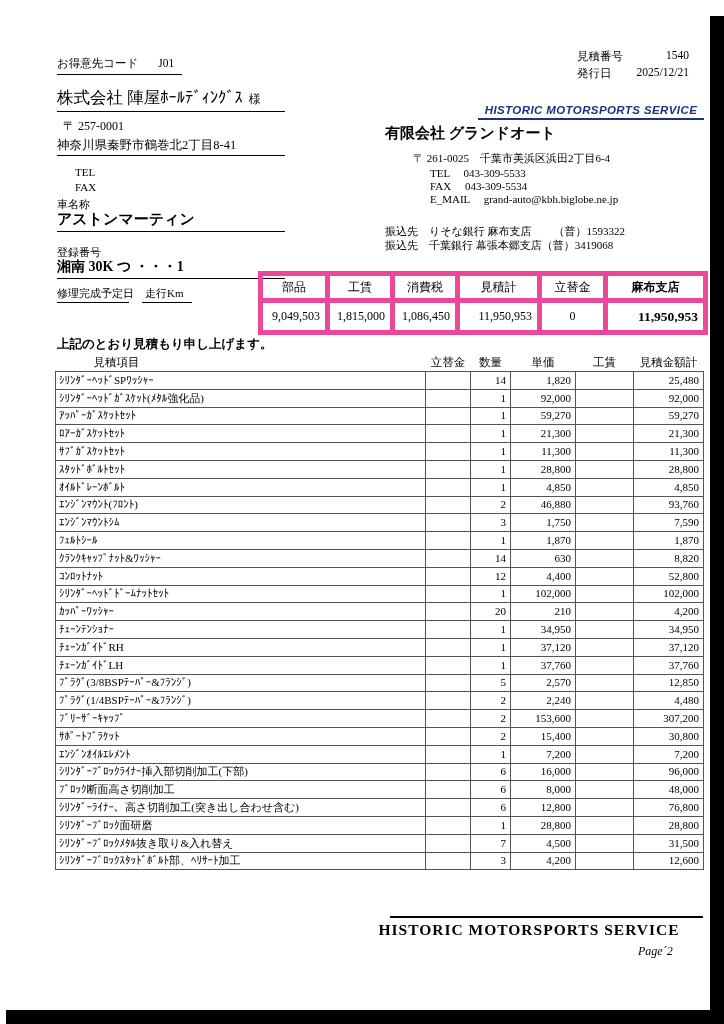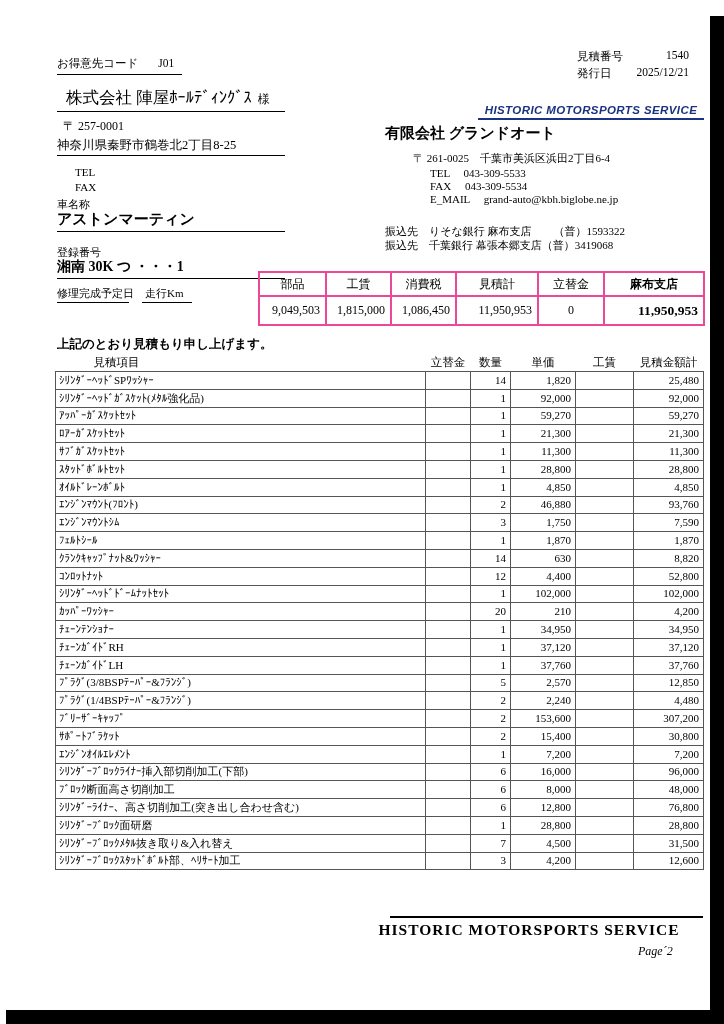--- a/index.html
+++ b/index.html
@@ -10,21 +10,21 @@
 
   
   .customer-code{left:57px;top:56px;font-size:11.5px;border-bottom:1px solid #000;padding:0 8px 3px 0;}
   .customer-code .code-val{margin-left:20px;}
   .doc-title{left:303px;top:42px;font-size:24px;font-weight:bold;letter-spacing:10px;
              border-bottom:2px solid #000;padding:0 2px 3px 6px;}
   .est-meta{left:577px;top:49px;width:112px;font-size:11.5px;}
   .est-meta .meta-row{display:flex;justify-content:space-between;margin-bottom:2px;}
 
   
-  .cust-name{left:66px;top:87px;font-size:16.5px;}
+  .cust-name{left:57px;top:87px;font-size:16.5px;}
   .cust-name .honorific{font-size:12px;margin-left:6px;}
   .u-company{left:57px;top:111px;width:228px;}
   .cust-postal{left:63px;top:118px;font-size:12px;}
   .cust-addr{left:57px;top:137px;font-size:12.5px;}
   .u-addr{left:57px;top:155px;width:228px;}
   .cust-tel{left:75px;top:166px;font-size:11px;}
   .cust-fax{left:75px;top:181px;font-size:11px;}
 
   
   .seller-brand{left:478px;top:104px;width:226px;text-align:center;
@@ -48,21 +48,21 @@
   .km-label{left:145px;top:286px;font-size:11px;}
   .u-due{left:57px;top:302px;width:72px;}
   .u-km{left:142px;top:302px;width:50px;}
 
   
   .bank-0{left:385px;top:224px;font-size:11px;}
   .bank-1{left:385px;top:238px;font-size:11px;}
 
   
   .summary{position:absolute;left:258px;top:271px;border-collapse:collapse;table-layout:fixed;}
-  .summary td{border:2px solid #ec4899;font-size:12px;text-align:center;padding:0 5px;overflow:hidden;white-space:nowrap;}
+  .summary td{border:5px solid #ec4899;font-size:12px;text-align:center;padding:0 5px;overflow:hidden;white-space:nowrap;}
   .summary tr.hrow td{height:22px;}
   .summary tr.vrow td{height:27px;text-align:right;}
   .summary tr.vrow td.center{text-align:center;}
   .summary td.total-h{font-weight:bold;}
   .summary td.total-v{font-weight:bold;font-size:13.5px;}
 
   .note{left:57px;top:336px;font-size:12.5px;font-weight:bold;}
 
   
   .items{position:absolute;left:55px;top:354px;width:648px;border-collapse:collapse;table-layout:fixed;}
@@ -102,21 +102,21 @@
       <span>発行日</span>
       <span>2025/12/21</span>
     </div>
   </div>
 
   <div class="abs cust-name">
     <span>株式会社 陣屋ﾎｰﾙﾃﾞｨﾝｸﾞｽ</span><span class="honorific">様</span>
   </div>
   <div class="rule u-company"></div>
   <div class="abs cust-postal">〒 257-0001</div>
-  <div class="abs cust-addr">神奈川県秦野市鶴巻北2丁目8-25</div>
+  <div class="abs cust-addr">神奈川県秦野市鶴巻北2丁目8-41</div>
   <div class="rule u-addr"></div>
   <div class="abs cust-tel">TEL</div>
   <div class="abs cust-fax">FAX</div>
 
   <div class="abs seller-brand" style="color:#1b3280;border-bottom:2px solid #1b3280;">HISTORIC MOTORSPORTS SERVICE</div>
   <div class="abs seller-name">有限会社 グランドオート</div>
   <div class="abs seller-postal">〒 261-0025　千葉市美浜区浜田2丁目6-4</div>
   <div class="abs seller-tel">TEL　 043-309-5533</div>
   <div class="abs seller-fax">FAX　 043-309-5534</div>
   <div class="abs seller-email">E_MAIL　 grand-auto@kbh.biglobe.ne.jp</div>

